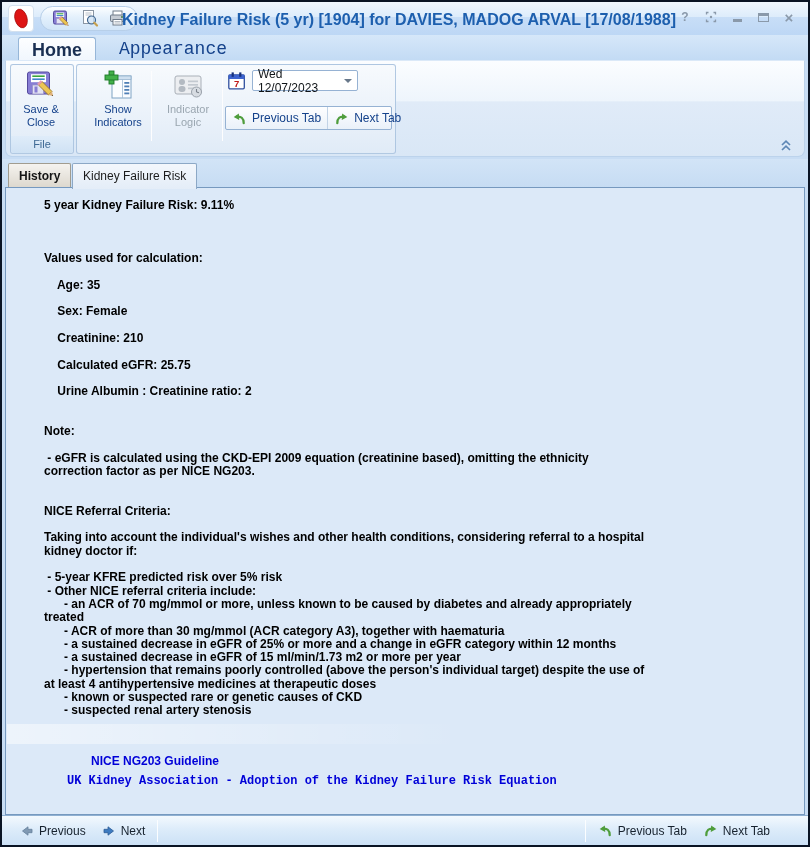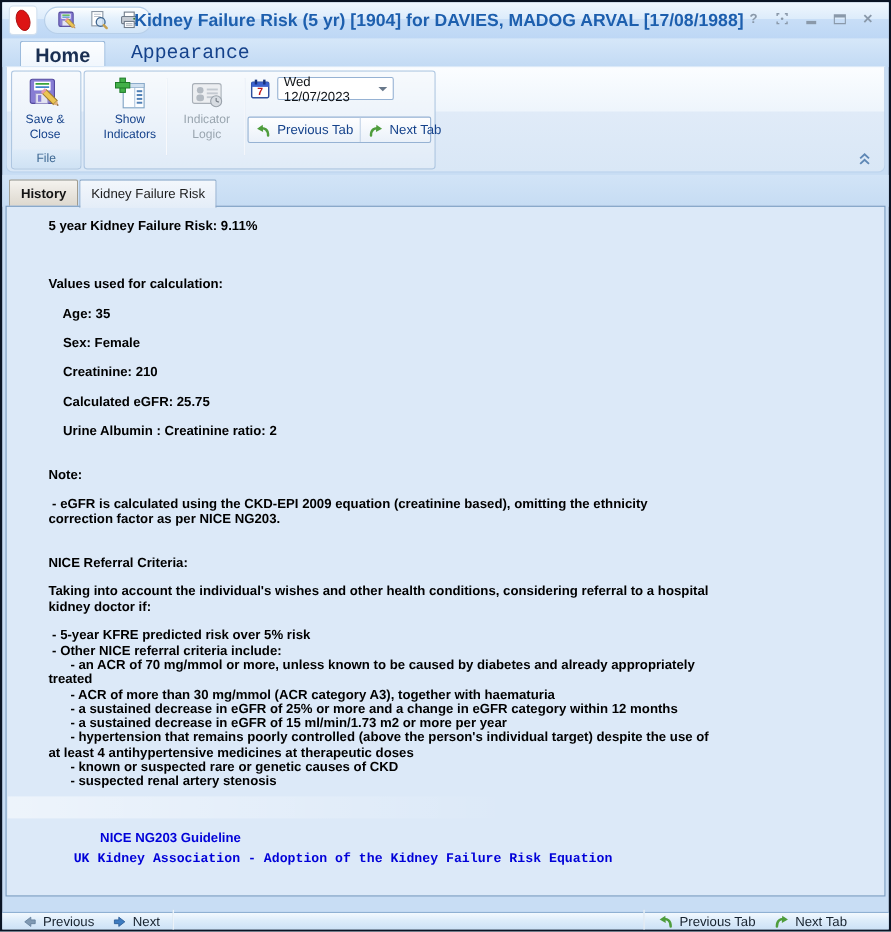--- a/index.html
+++ b/index.html
@@ -73,21 +73,21 @@
   .report{position:absolute;left:38px;top:11px;margin:0;
     font-family:"Liberation Sans",sans-serif;font-size:12px;font-weight:bold;
     line-height:13.3px;color:#000;white-space:pre;}
   .soft-band{position:absolute;left:1px;top:536px;width:456px;height:20px;
     background:linear-gradient(90deg,rgba(255,255,255,.5),rgba(255,255,255,0));}
   .doclink{position:absolute;left:61px;font-size:12px;font-weight:bold;color:#0000d8;
     text-decoration:none;white-space:nowrap;cursor:pointer;}
   .link-1{top:566px;margin-left:24px;}
   .link-2{top:586px;font-family:Liberation Mono, monospace;}
   
-  .bottom-bar{position:absolute;left:0;right:0;bottom:0;height:16px;border-top:1px solid #8fb0d2;
+  .bottom-bar{position:absolute;left:0;right:0;bottom:0;height:30px;border-top:1px solid #8fb0d2;
     background:linear-gradient(#f3f9fe,#ddecfa 45%,#cce1f6);display:flex;align-items:center;
     font-size:12px;color:#17222e;padding:0 30px 0 10px;}
   .bb-btn{display:flex;align-items:center;gap:5px;padding:0 8px;height:22px;white-space:nowrap;}
   .bb-sep{width:1px;height:22px;background:#a9c0d8;border-right:1px solid #fbfdff;margin:0 4px;}
   .bb-right{margin-left:auto;display:flex;align-items:center;}
   .bb-green{color:#17222e;}
 </style>
 </head>
 <body>
 

